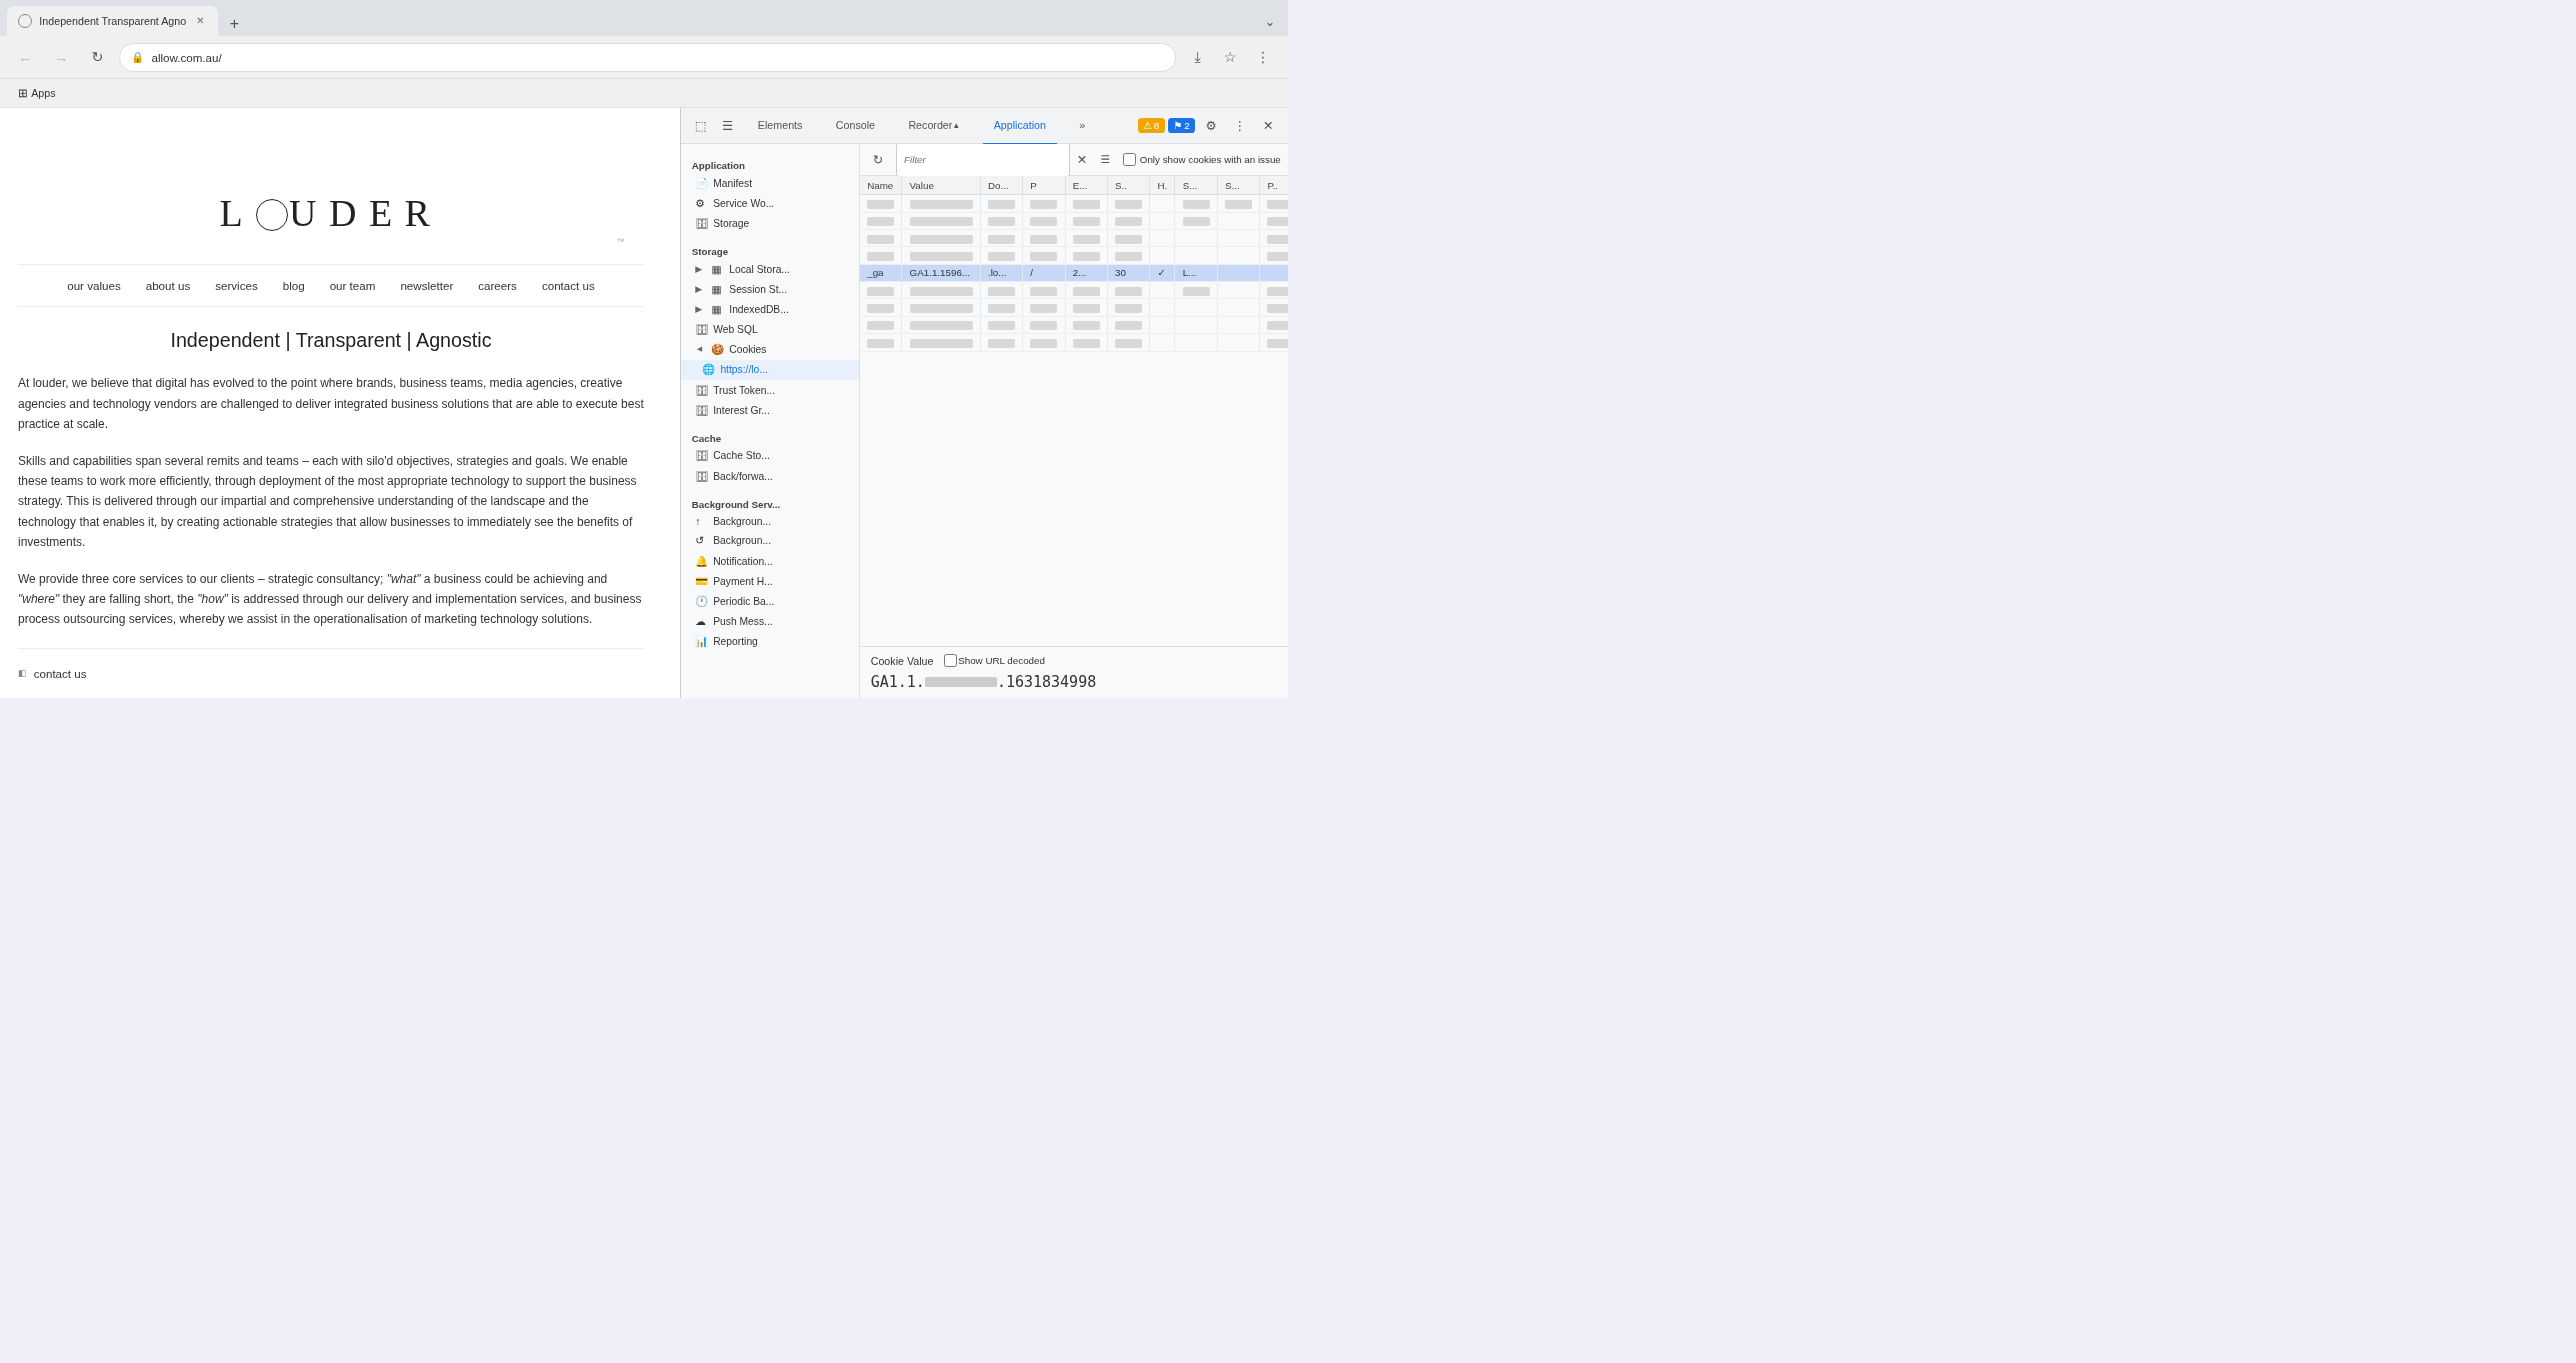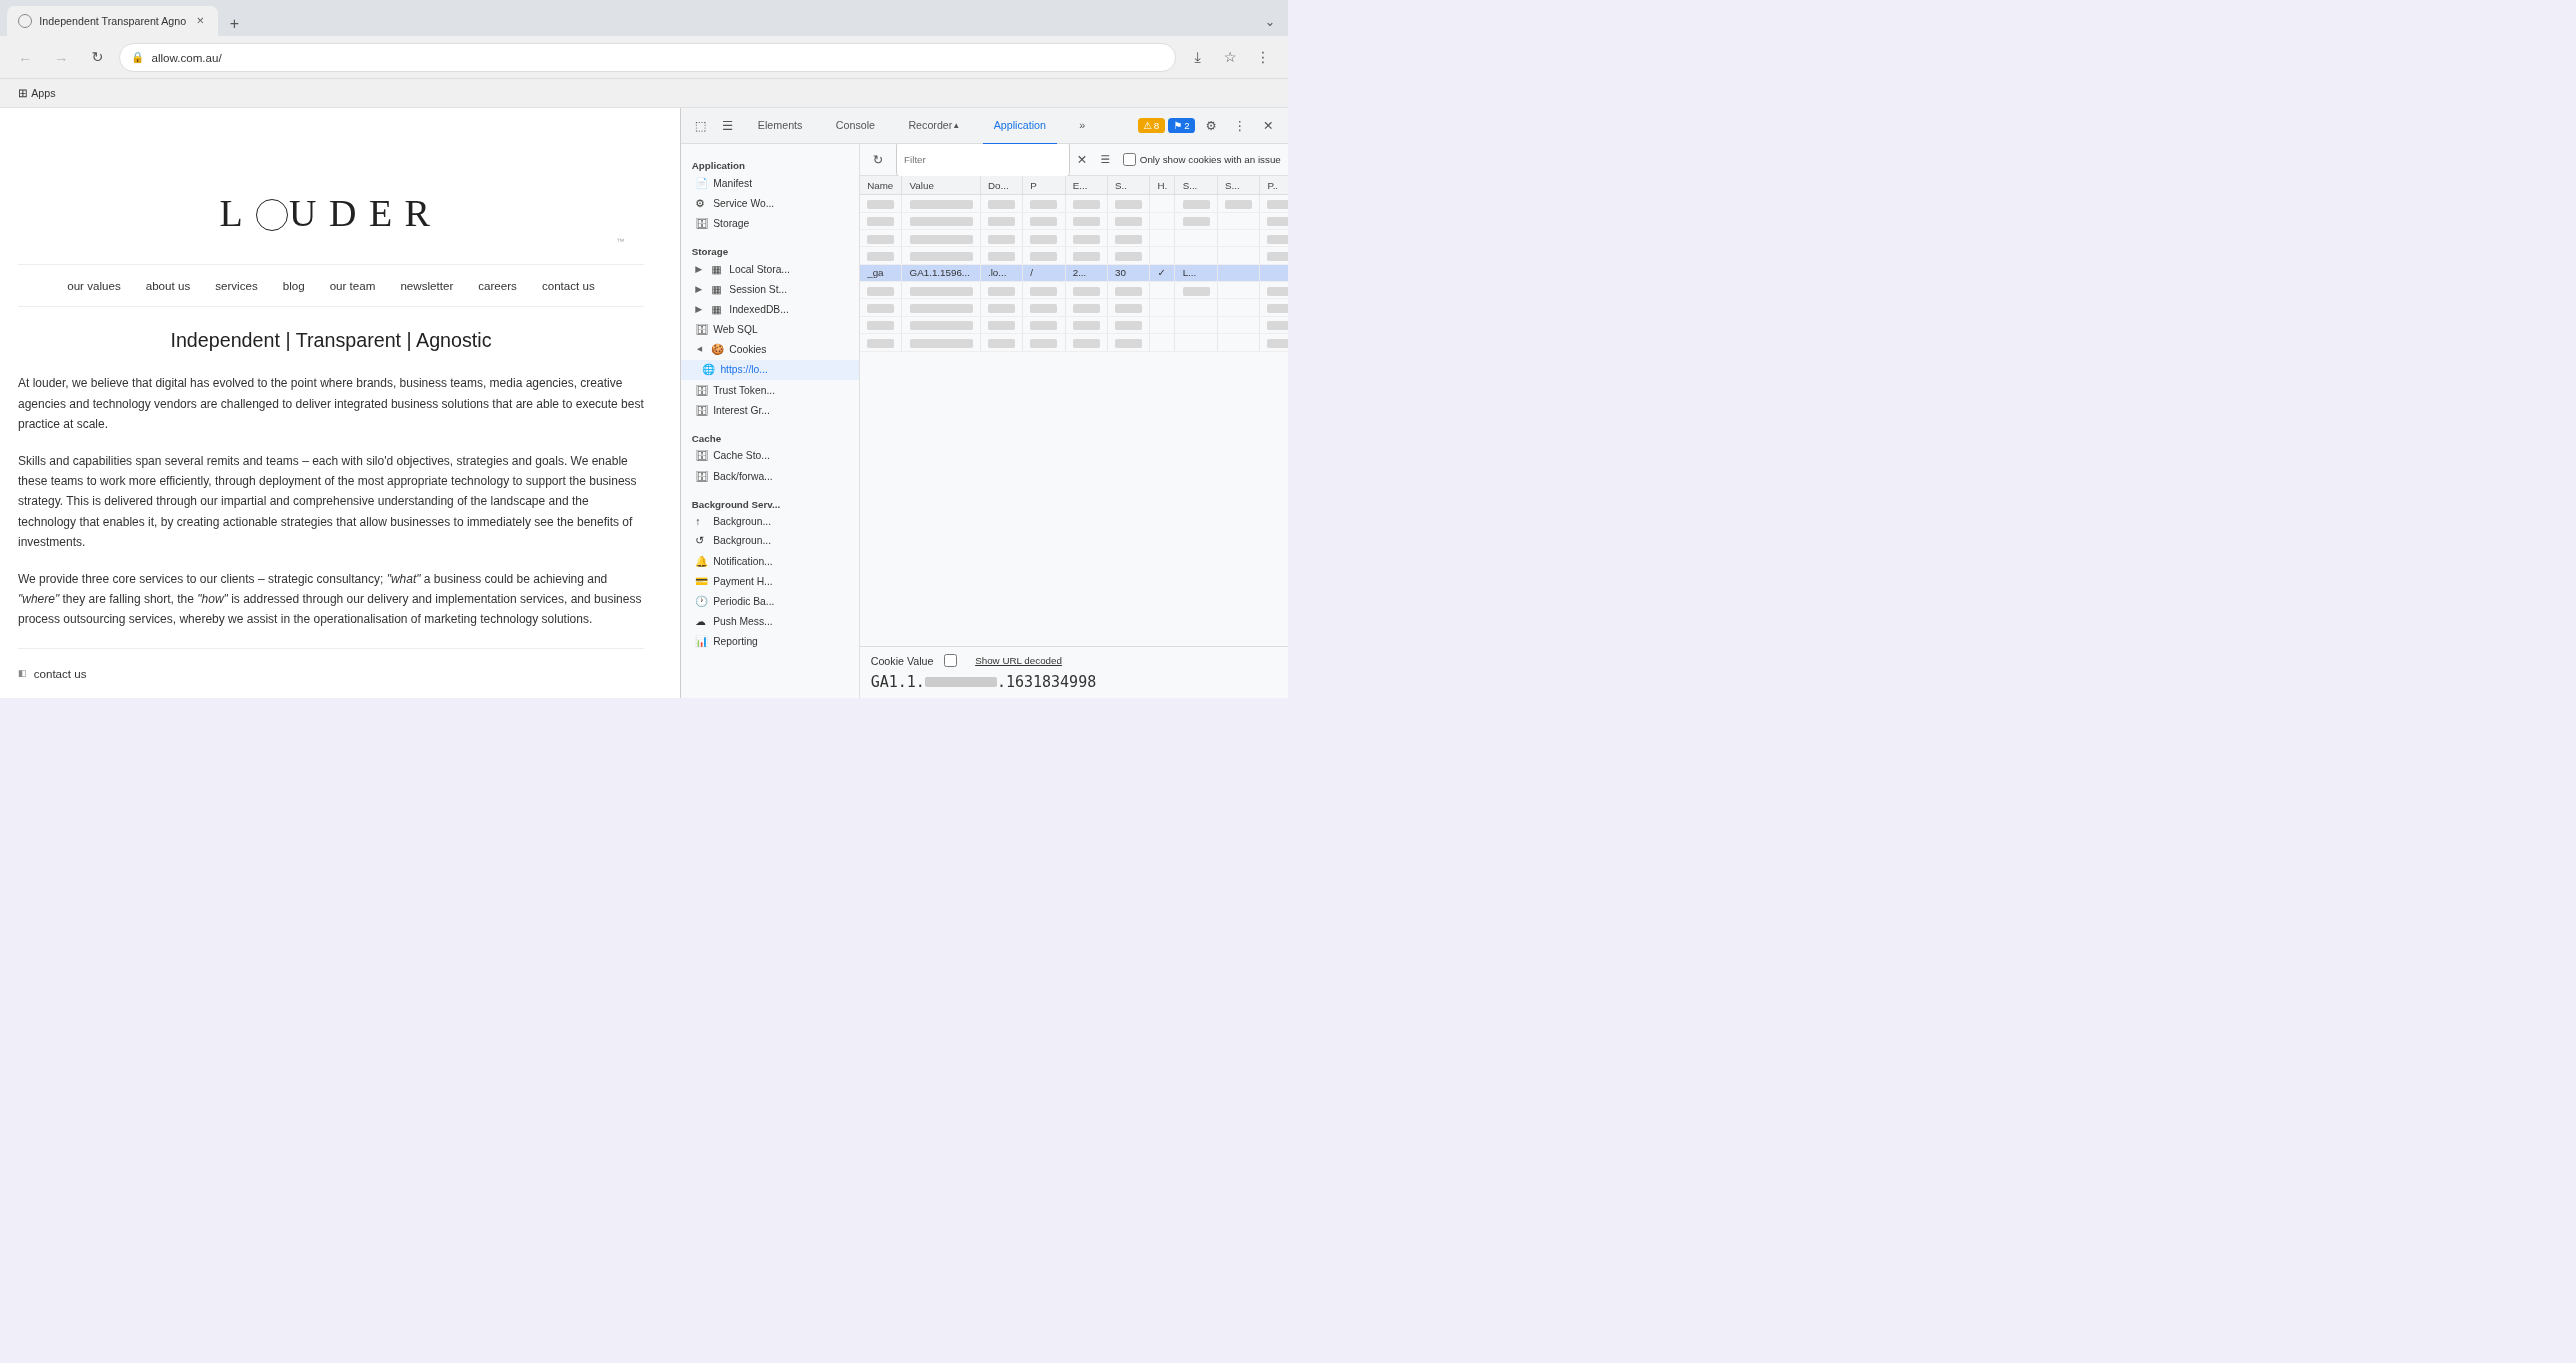--- a/index.html
+++ b/index.html
@@ -425,20 +425,21 @@
     }
 
     .filter-input {
       flex: 1;
       height: 35px;
       border: 0.9px solid #ccc;
       border-radius: 3.6px;
       padding: 0 7.2px;
       font-size: 9.8px;
       background: white;
+      font-style: italic;
     }
 
     .filter-clear {
       font-size: 12.5px;
       color: #555;
       cursor: pointer;
     }
 
     .filter-columns-btn {
       font-size: 10.7px;
@@ -534,24 +535,23 @@
 
     .cookie-value-label {
       font-size: 10.7px;
       font-weight: 500;
       color: #333;
     }
 
     .show-url-decoded {
       display: flex;
       align-items: center;
-      gap: 18px;
+      gap: 1px;
       font-size: 9.8px;
       color: #333;
-      text-decoration: underline;
     }
 
     .cookie-value-text {
       font-size: 15px;
       color: #333;
       font-family: monospace;
       word-break: break-all;
     }
   </style>
 </head>

